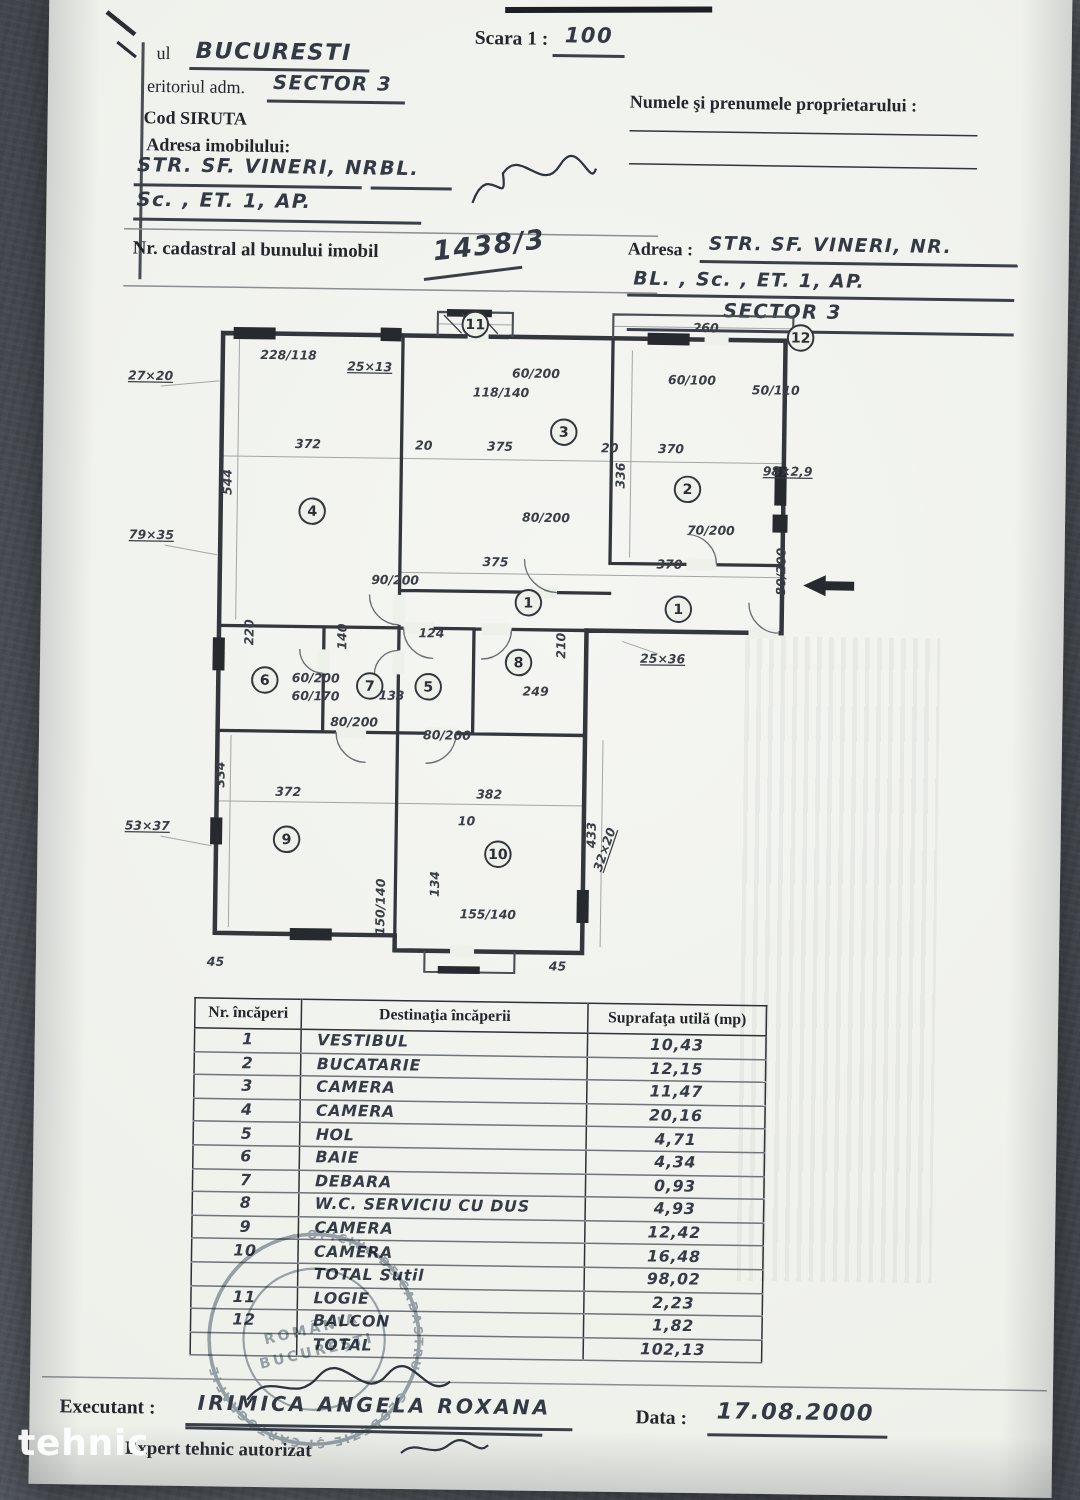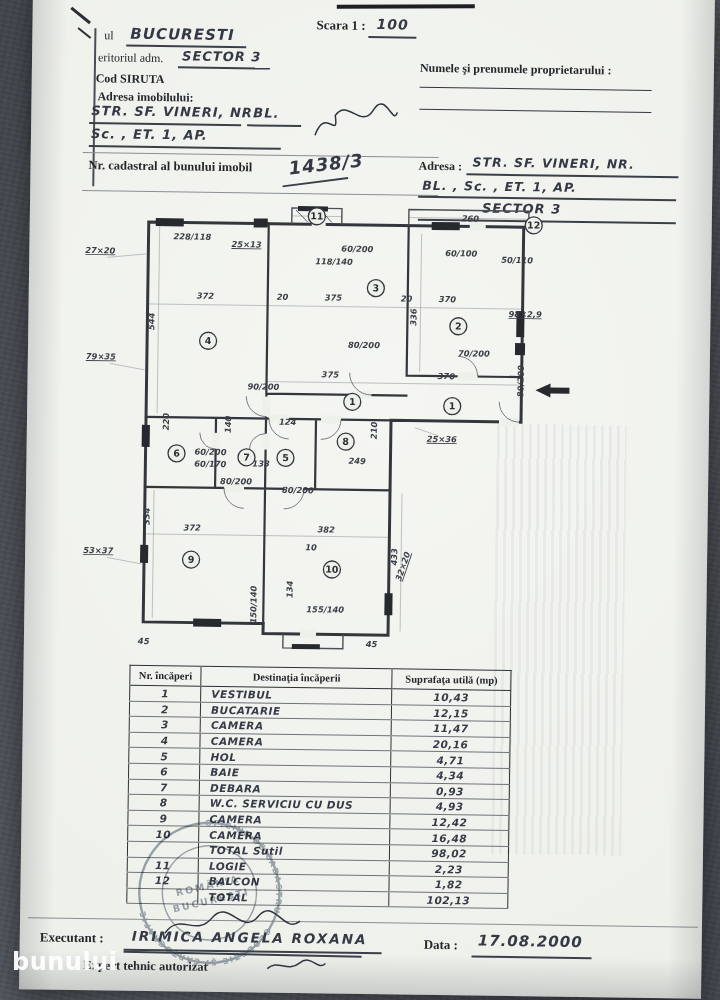--- a/index.html
+++ b/index.html
@@ -378,13 +378,13 @@
   <div class="abs pr prb" style="left:404px;top:944px;font-size:13px;">Data :</div>
   <div class="abs hw" style="left:458px;top:938px;font-size:15px;">17.08.2000</div>
   <div class="inkline" style="left:452px;top:962px;width:120px;"></div>
 
   <div class="abs pr prb" style="left:64px;top:970px;font-size:12.5px;">Expert tehnic autorizat</div>
   <svg class="abs" style="left:246px;top:966px;" width="64" height="18" viewBox="0 0 64 18">
     <path class="scribble" d="M2,12 C12,2 22,16 34,6 S52,14 60,6"></path>
   </svg>
 </div>
 
-<div class="watermark">bunului</div>
+<div class="watermark">tehnic</div>
 
 </body></html>

